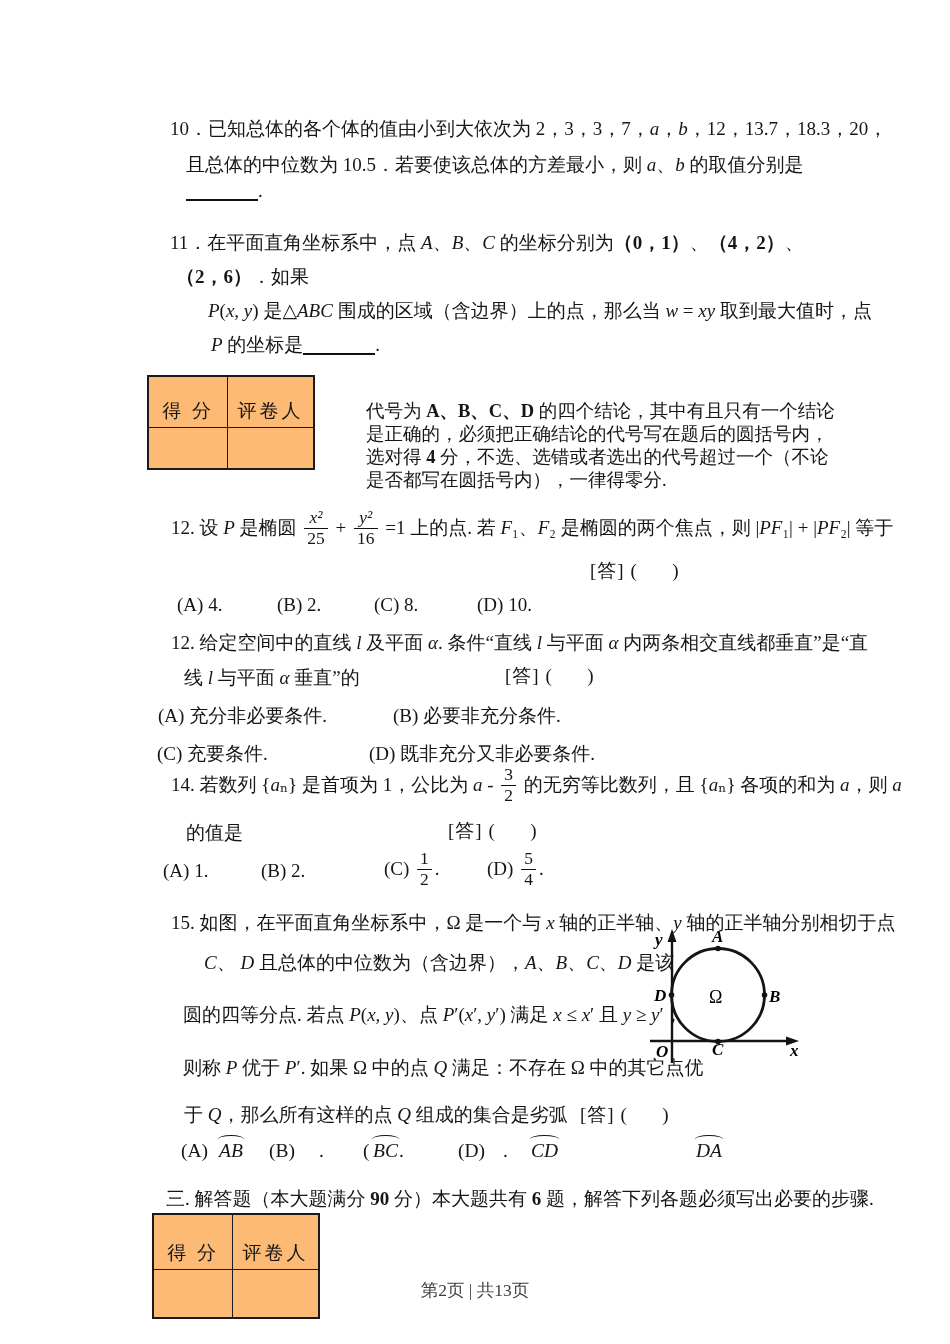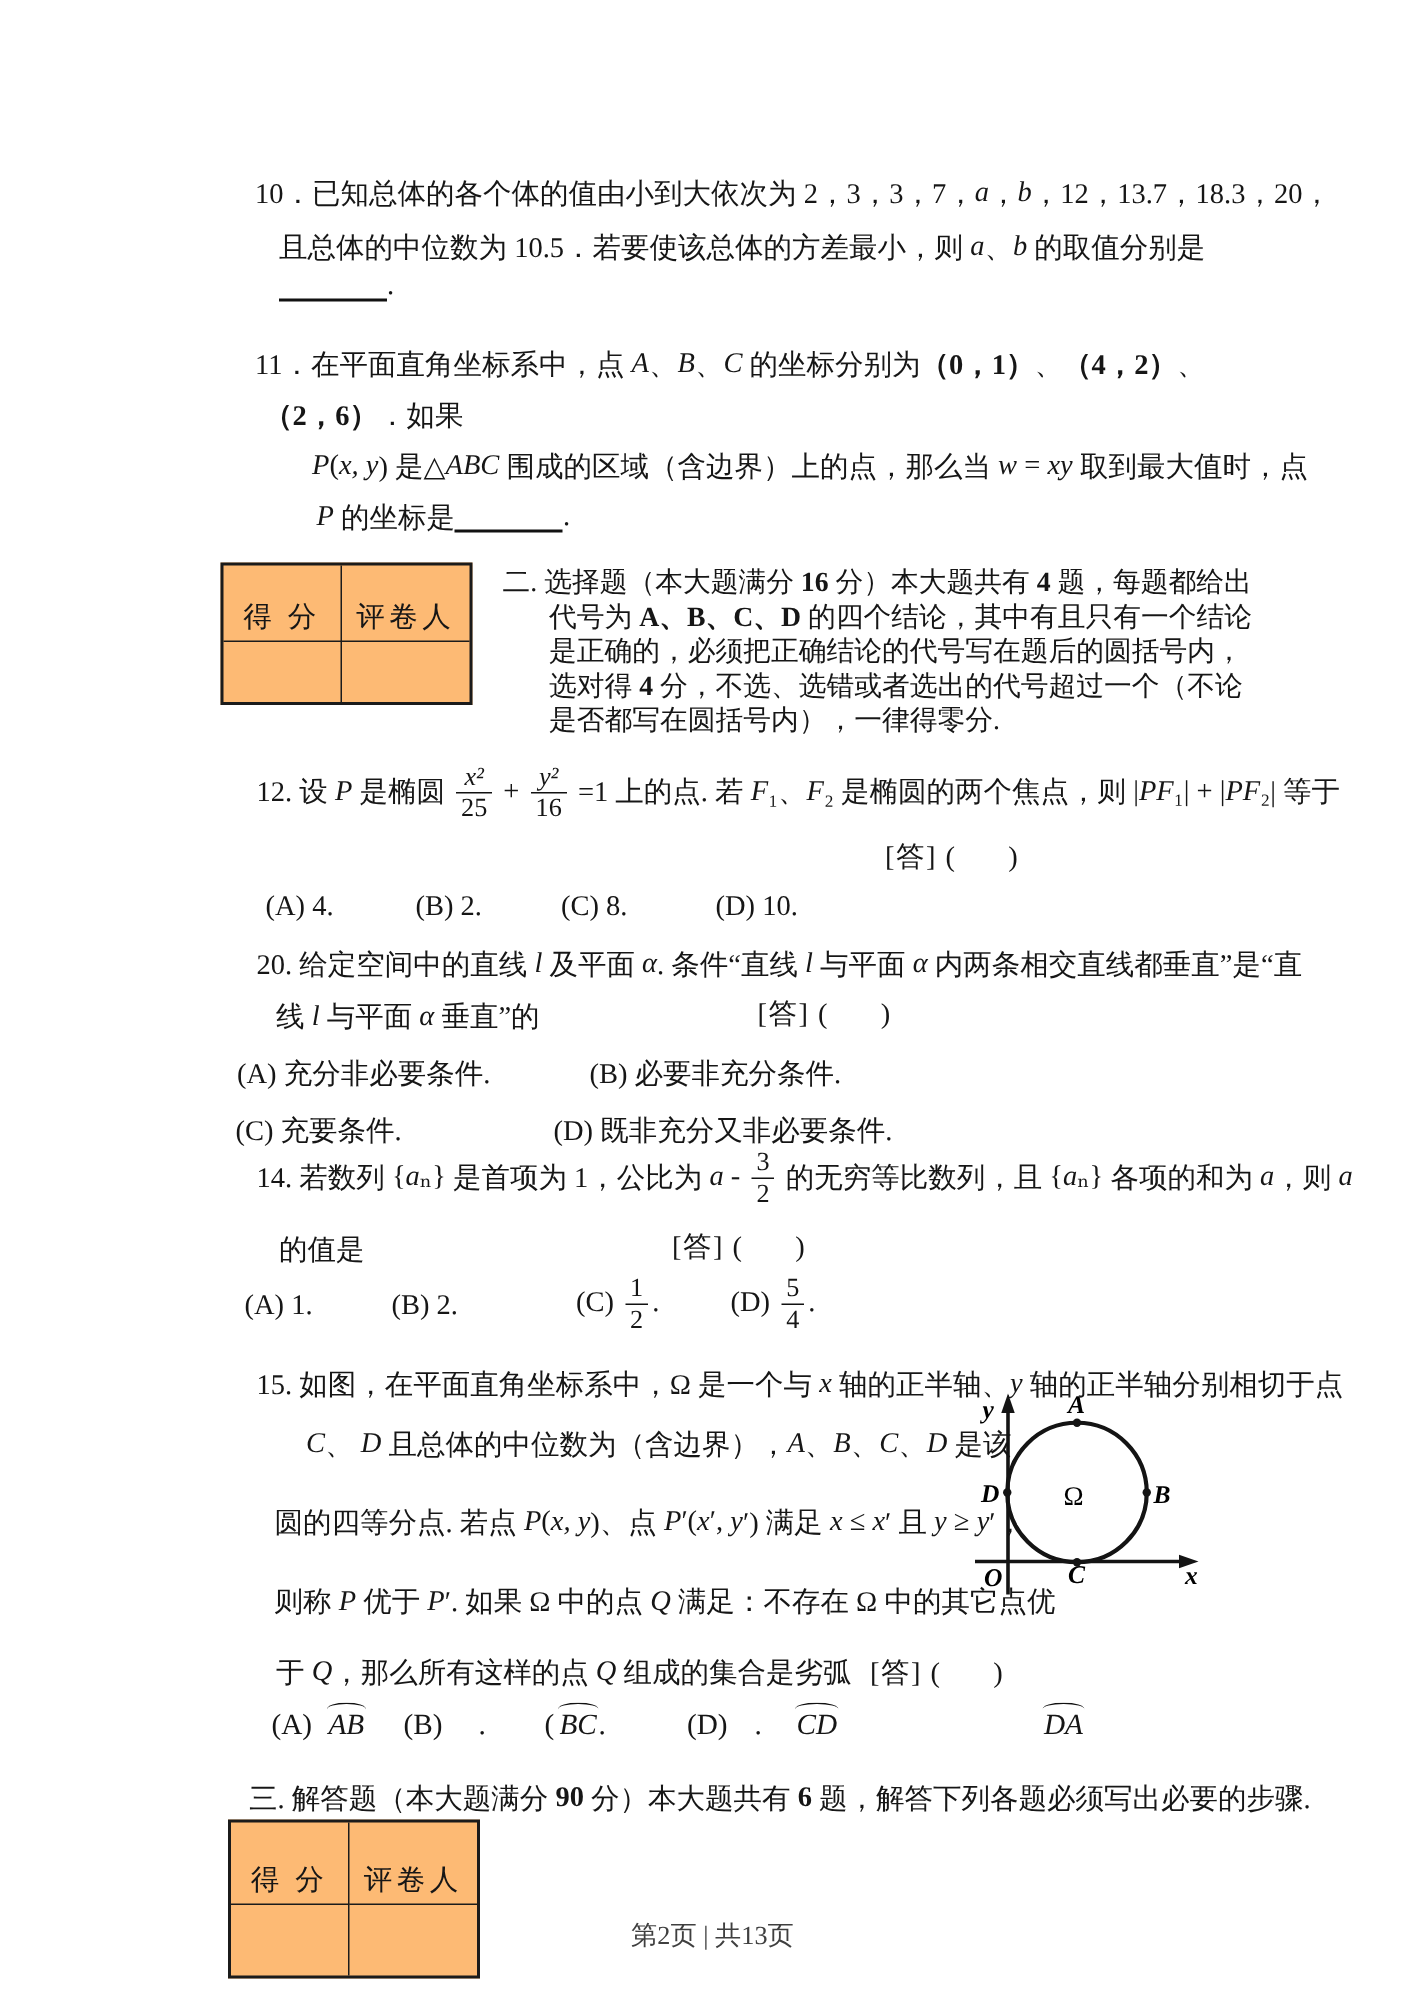--- a/index.html
+++ b/index.html
@@ -43,34 +43,33 @@
   <div class="line" style="left:182px;top:298px;"><span class="i">P</span><span>(</span><span class="i">x, y</span><span>) 是△</span><span class="i">ABC</span><span> 围成的区域（含边界）上的点，那么当 </span><span class="i">w</span><span> = </span><span class="i">xy</span><span> 取到最大值时，点</span></div>
   <div class="line" style="left:185px;top:332px;"><span class="i">P</span><span> 的坐标是</span><span class="blank"></span><span>.</span></div>
 
   <div class="score-table" style="left:147px;top:375px;grid-template-columns:79px 85px;grid-template-rows:51px 40px;">
     <div class="st-cell st-br st-bb">得 分</div>
     <div class="st-cell st-bb">评卷人</div>
     <div class="st-cell st-br"></div>
     <div class="st-cell"></div>
   </div>
 
-  <div class="sec2-line" style="left:335px;top:375px;"><span>二. 选择题（本大题满分 </span><span class="b">16</span><span> 分）本大题共有 </span><span class="b">4</span><span> 题，每题都给出</span></div>
   <div class="sec2-line" style="left:366px;top:398px;"><span>代号为 </span><span class="b">A、B、C、D</span><span> 的四个结论，其中有且只有一个结论</span></div>
   <div class="sec2-line" style="left:366px;top:421px;"><span>是正确的，必须把正确结论的代号写在题后的圆括号内，</span></div>
   <div class="sec2-line" style="left:366px;top:444px;"><span>选对得 </span><span class="b">4</span><span> 分，不选、选错或者选出的代号超过一个（不论</span></div>
   <div class="sec2-line" style="left:366px;top:467px;"><span>是否都写在圆括号内），一律得零分.</span></div>
 
   <div class="line" style="left:145px;top:500px;height:56px;"><span>12. 设 </span><span class="i">P</span><span> 是椭圆 </span><span class="frac fi"><span class="num">x²</span><span class="den">25</span></span><span> + </span><span class="frac fi"><span class="num">y²</span><span class="den">16</span></span><span> =1 上的点. 若 </span><span class="i">F</span><span>₁、</span><span class="i">F</span><span>₂ 是椭圆的两个焦点，则 </span><span>|</span><span class="i">PF</span><span>₁</span><span>| + |</span><span class="i">PF</span><span>₂</span><span>| 等于</span></div>
   <div class="ans" style="left:590px;top:558px;">[答] (      )</div>
   <span class="abs" style="left:177px;top:594px;">(A) 4.</span>
   <span class="abs" style="left:277px;top:594px;">(B) 2.</span>
   <span class="abs" style="left:374px;top:594px;">(C) 8.</span>
   <span class="abs" style="left:477px;top:594px;">(D) 10.</span>
 
-  <div class="line" style="left:145px;top:630px;"><span>20. 给定空间中的直线 </span><span class="i">l</span><span> 及平面 </span><span class="i">α</span><span>. 条件“直线 </span><span class="i">l</span><span> 与平面 </span><span class="i">α</span><span> 内两条相交直线都垂直”是“直</span></div>
+  <div class="line" style="left:145px;top:630px;"><span>12. 给定空间中的直线 </span><span class="i">l</span><span> 及平面 </span><span class="i">α</span><span>. 条件“直线 </span><span class="i">l</span><span> 与平面 </span><span class="i">α</span><span> 内两条相交直线都垂直”是“直</span></div>
   <div class="line" style="left:158px;top:665px;"><span>线 </span><span class="i">l</span><span> 与平面 </span><span class="i">α</span><span> 垂直”的</span></div>
   <div class="ans" style="left:505px;top:663px;">[答] (      )</div>
   <span class="abs" style="left:158px;top:703px;">(A) 充分非必要条件.</span>
   <span class="abs" style="left:393px;top:703px;">(B) 必要非充分条件.</span>
   <span class="abs" style="left:157px;top:741px;">(C) 充要条件.</span>
   <span class="abs" style="left:369px;top:741px;">(D) 既非充分又非必要条件.</span>
 
   <div class="line" style="left:145px;top:757px;height:56px;"><span>14. 若数列 </span><span>{</span><span class="i">a</span><span>ₙ</span><span>} </span><span>是首项为 1，公比为 </span><span class="i">a</span><span> - </span><span class="frac"><span class="num">3</span><span class="den">2</span></span><span> 的无穷等比数列，且 </span><span>{</span><span class="i">a</span><span>ₙ</span><span>} </span><span>各项的和为 </span><span class="i">a</span><span>，则 </span><span class="i">a</span></div>
   <div class="line" style="left:160px;top:820px;"><span>的值是</span></div>
   <div class="ans" style="left:448px;top:818px;">[答] (      )</div>

